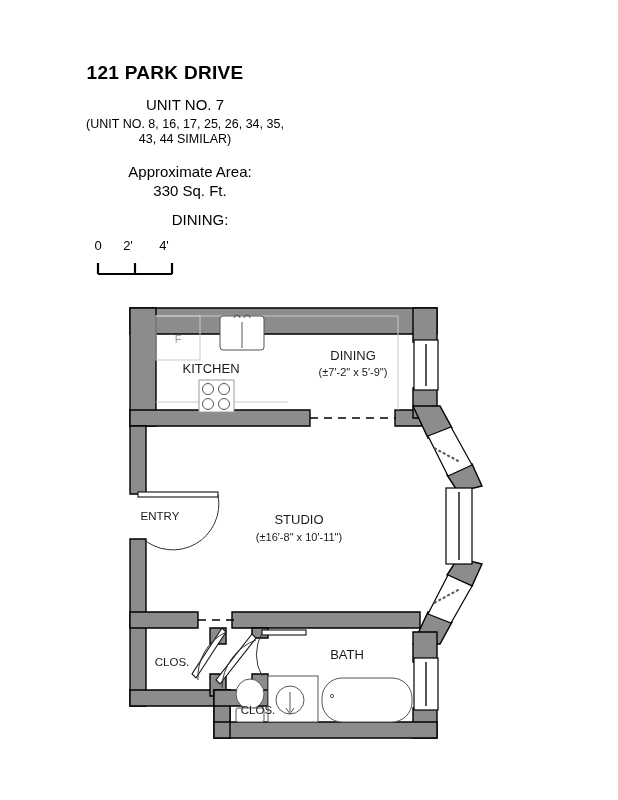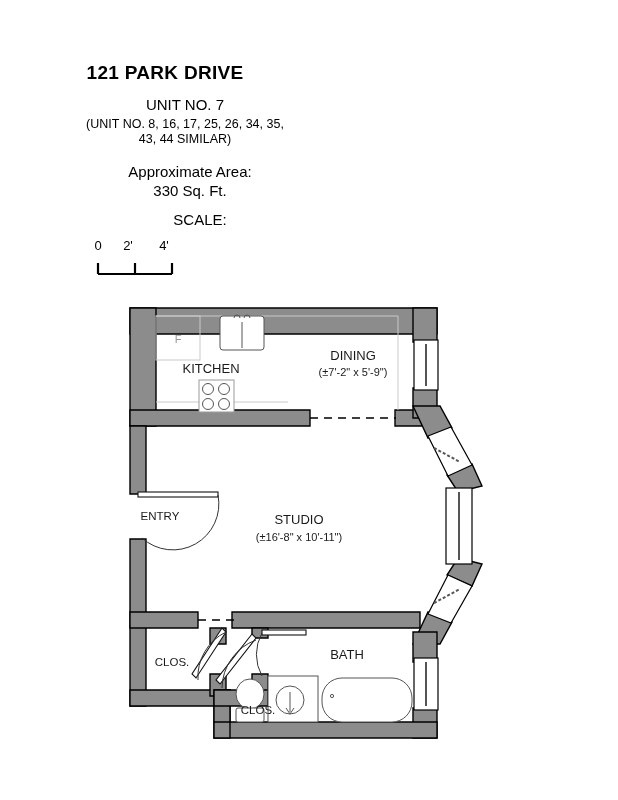--- a/index.html
+++ b/index.html
@@ -166,21 +166,21 @@
 <body>
 
 <div id="sheet">
 
   <div class="hdr" id="title-line">121 PARK DRIVE</div>
   <div class="hdr" id="unit-line">UNIT NO. 7</div>
   <div class="hdr" id="similar-line-1">(UNIT NO. 8, 16, 17, 25, 26, 34, 35,</div>
   <div class="hdr" id="similar-line-2">43, 44 SIMILAR)</div>
   <div class="hdr" id="area-label">Approximate Area:</div>
   <div class="hdr" id="area-value">330 Sq. Ft.</div>
-  <div class="hdr" id="scale-label">SCALE:</div>
+  <div class="hdr" id="scale-label">DINING:</div>
 
   <div id="scale-wrap">
     <div class="scale-num" id="scale-n0">0</div>
     <div class="scale-num" id="scale-n1">2'</div>
     <div class="scale-num" id="scale-n2">4'</div>
     <svg id="scale-bar-svg" width="110" height="20">
       <line x1="8" y1="16" x2="82" y2="16" stroke="#000" stroke-width="2.2"></line>
       <line x1="8" y1="16" x2="8" y2="5" stroke="#000" stroke-width="2.2"></line>
       <line x1="45" y1="16" x2="45" y2="5" stroke="#000" stroke-width="2.2"></line>
       <line x1="82" y1="16" x2="82" y2="5" stroke="#000" stroke-width="2.2"></line>

